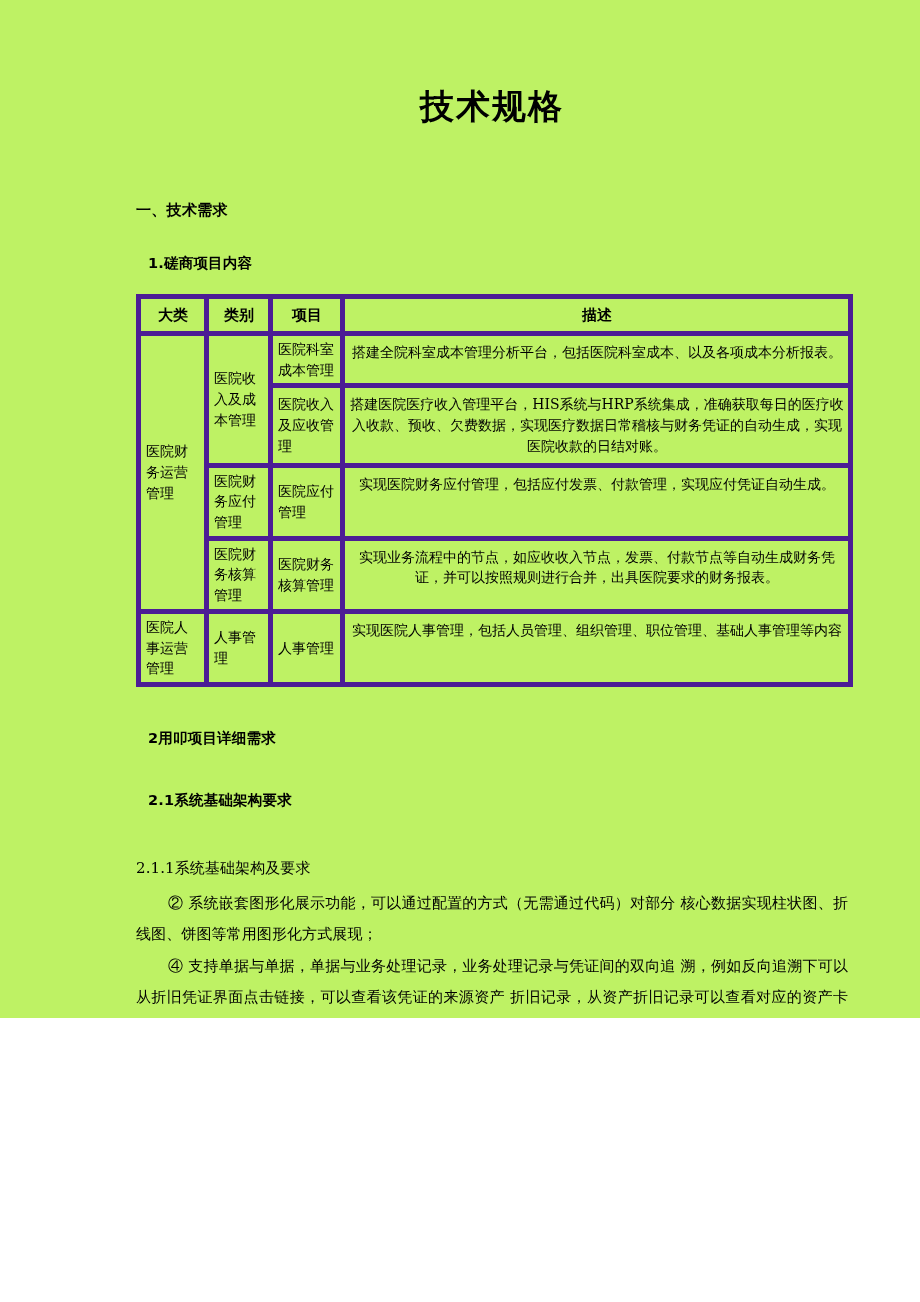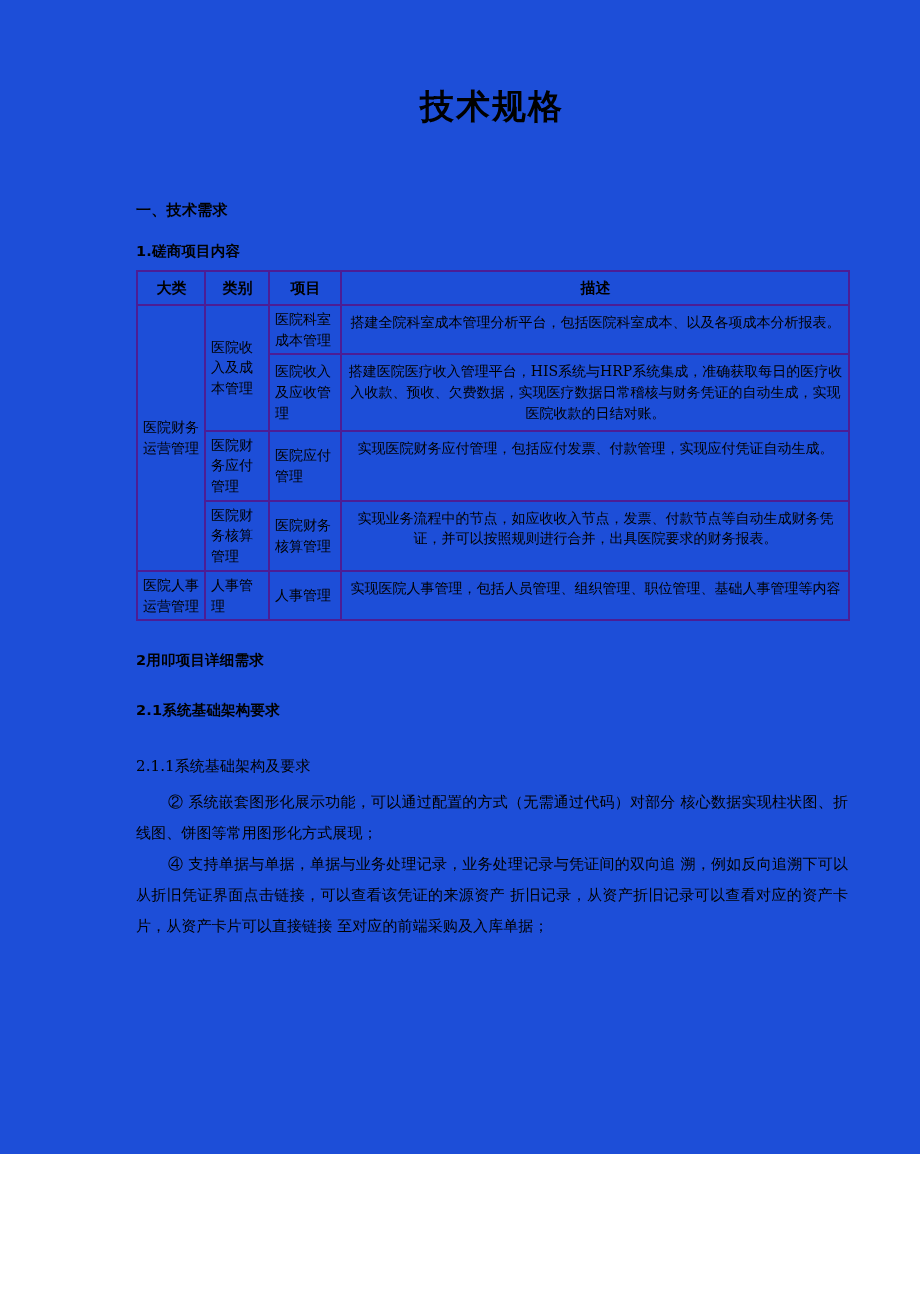--- a/index.html
+++ b/index.html
@@ -7,22 +7,22 @@
     padding: 0;
     background: #ffffff;
   }
   body {
     font-family: "DejaVu Sans", "Liberation Sans", sans-serif;
     color: #000000;
   }
   .page {
     position: relative;
     width: 920px;
-    height: 1154px;
-    background: #1d4ed8;
+    height: 1018px;
+    background: #bef264;
     overflow: hidden;
     box-sizing: border-box;
   }
   .content {
     position: absolute;
     left: 136px;
     top: 0;
     width: 712px;
   }
 
@@ -43,41 +43,41 @@
     font-weight: 700;
     margin: 0;
     padding-top: 74px;
     letter-spacing: 0.3px;
   }
 
   .h2 {
     font-family: "DejaVu Sans", "Liberation Sans", sans-serif;
     font-size: 14.5px;
     font-weight: 700;
-    margin: 0;
+    margin: 12px;
     padding-top: 22px;
     padding-bottom: 9px;
     letter-spacing: 0.2px;
   }
 
   .h2.spaced-top {
     padding-top: 30px;
   }
 
   
   table.req-table {
     border-collapse: collapse;
     width: 712px;
     table-layout: fixed;
     font-family: "DejaVu Serif", "Liberation Serif", serif;
     font-size: 14px;
   }
   table.req-table th,
   table.req-table td {
-    border: 2px solid #4c1d95;
+    border: 5px solid #4c1d95;
     padding: 3px 4px 3px 5px;
     vertical-align: middle;
     line-height: 1.48;
     word-break: break-all;
   }
   table.req-table th {
     text-align: center;
     font-weight: 700;
     font-size: 15px;
     padding-top: 5px;

